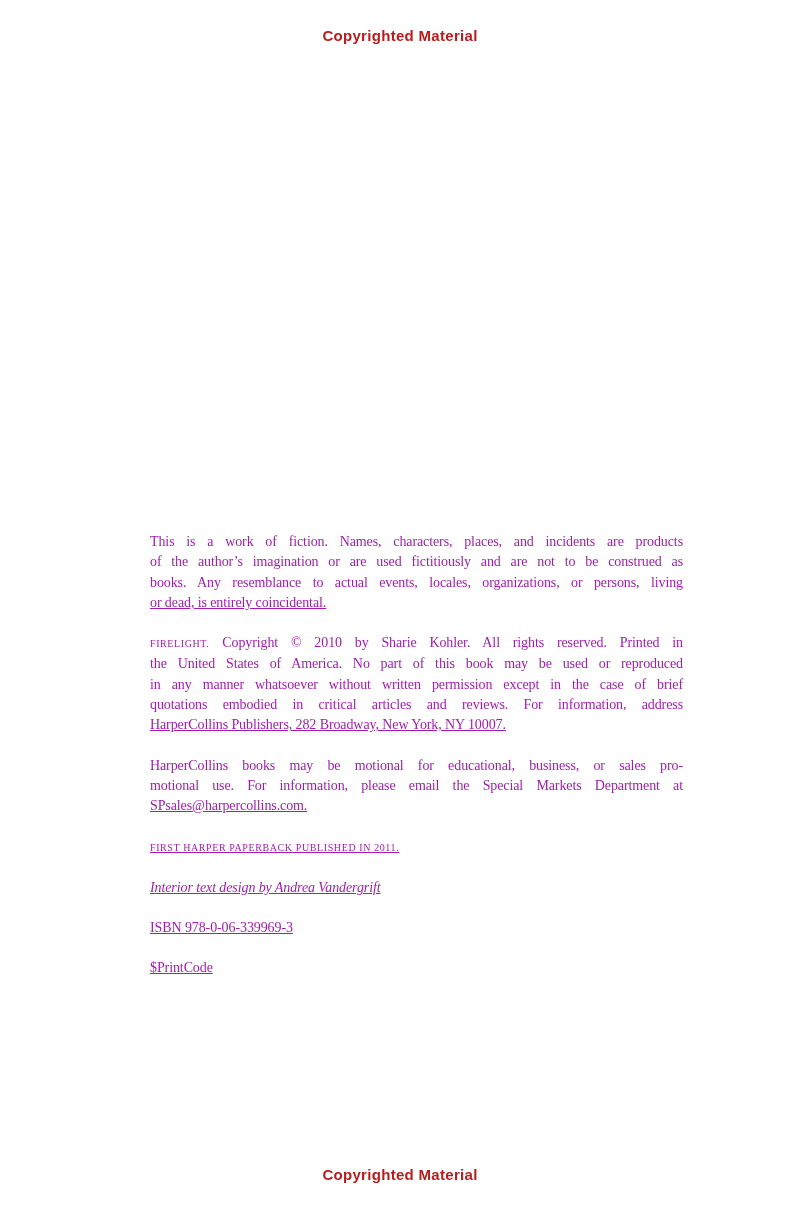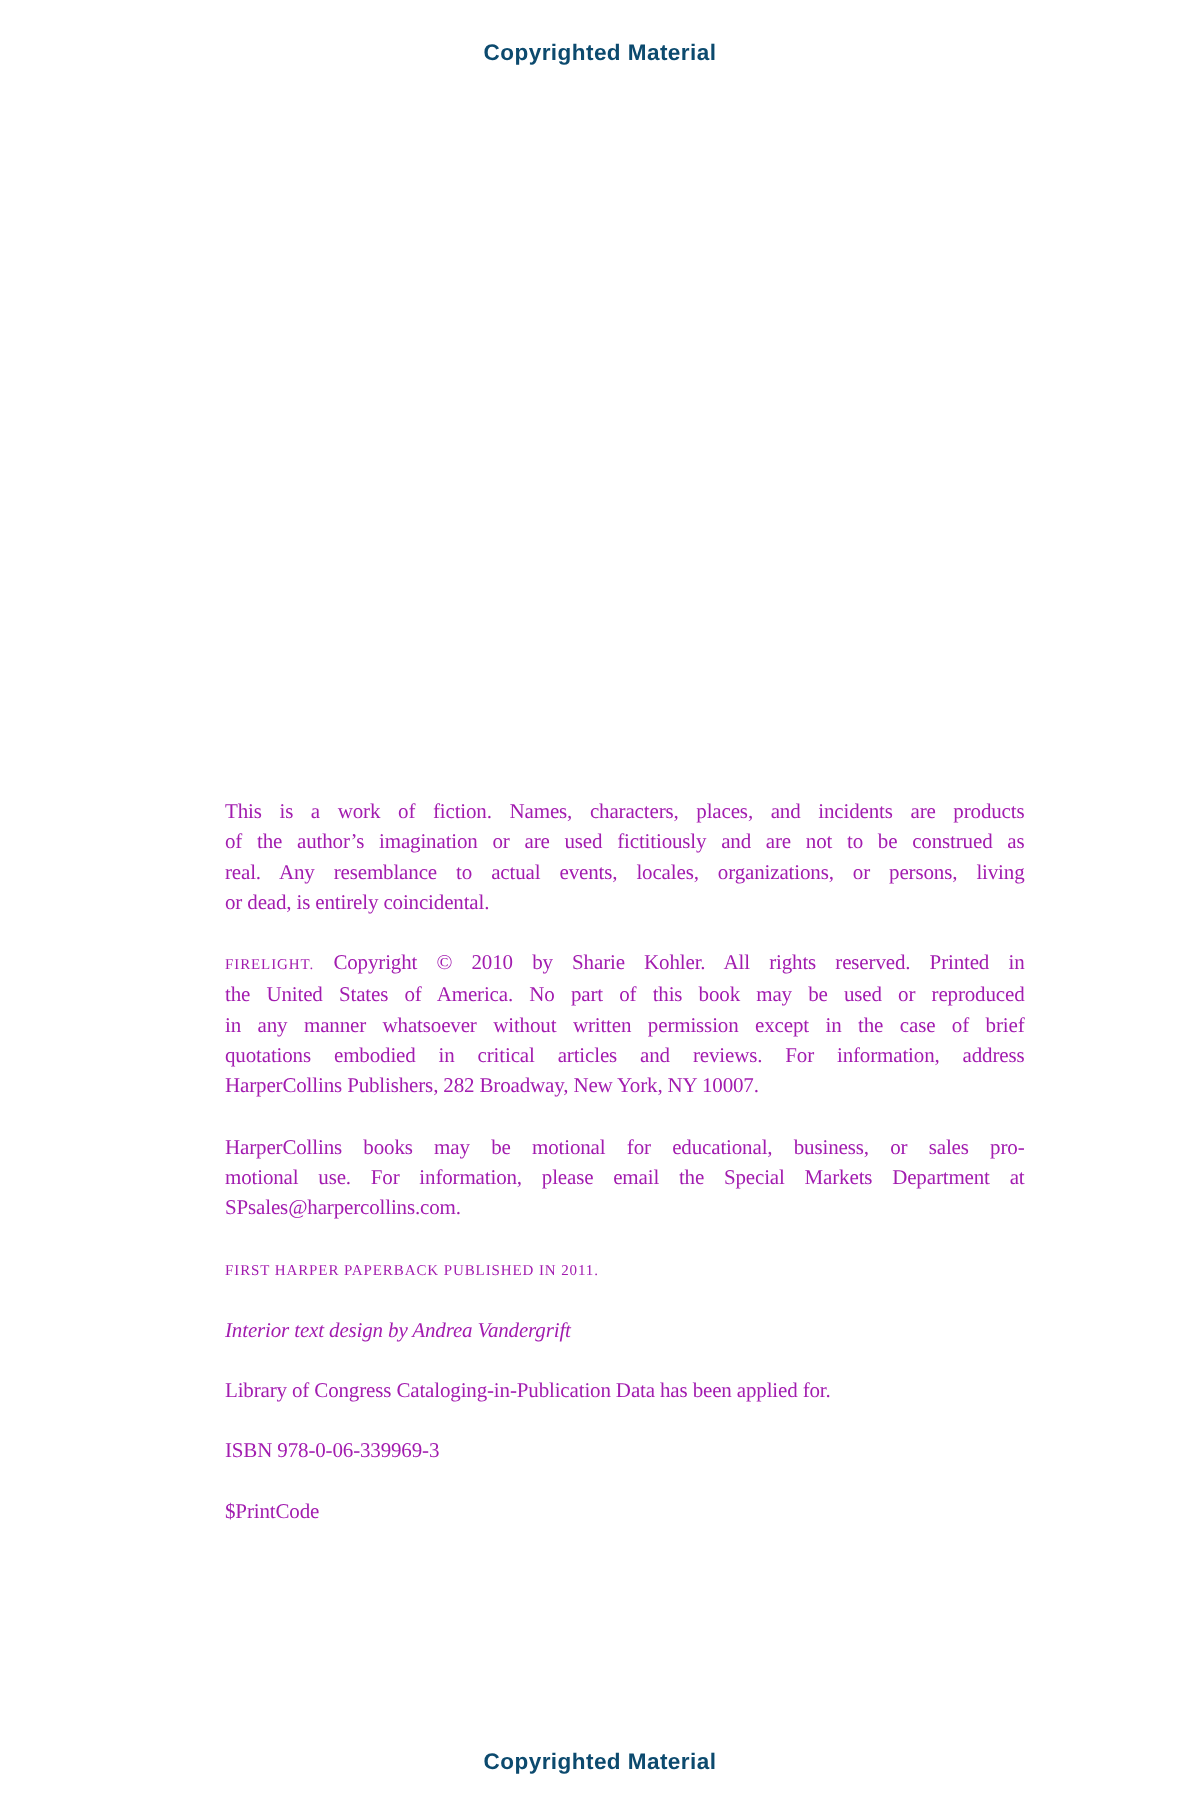--- a/index.html
+++ b/index.html
@@ -16,21 +16,21 @@
   }
   .watermark {
     position: absolute;
     left: 0;
     width: 100%;
     text-align: center;
     font-family: "Liberation Sans", "DejaVu Sans", sans-serif;
     font-weight: bold;
     font-size: 15px;
     letter-spacing: 0.3px;
-    color: #0c4a6e;
+    color: #b91c1c;
   }
   .watermark.top { top: 27px; }
   .watermark.bottom { top: 1166px; }
 
   #copy-text {
     position: absolute;
     left: 150px;
     top: 532px;
     width: 533px;
     font-family: "Liberation Serif", "DejaVu Serif", serif;
@@ -40,39 +40,40 @@
     color: #a21caf;
   }
   .para { margin: 0 0 20px 0; }
   .para .line {
     text-align: justify;
     text-align-last: justify;
   }
   .para .line:last-child {
     text-align: left;
     text-align-last: left;
+    text-decoration: underline;
   }
   .seg-normal { font-style: normal; }
   .seg-smallcaps {
     font-size: 10px;
     letter-spacing: 0.6px;
   }
   .seg-italic { font-style: italic; }
 </style>
 </head>
 <body>
 
 <div id="page">
   <div class="watermark top">Copyrighted Material</div>
 
   <div id="copy-text">
       <div class="para">
         <div class="line"><span class="seg-normal">This is a work of fiction. Names, characters, places, and incidents are products</span></div>
         <div class="line"><span class="seg-normal">of the author’s imagination or are used fictitiously and are not to be construed as</span></div>
-        <div class="line"><span class="seg-normal">real. Any resemblance to actual events, locales, organizations, or persons, living</span></div>
+        <div class="line"><span class="seg-normal">books. Any resemblance to actual events, locales, organizations, or persons, living</span></div>
         <div class="line"><span class="seg-normal">or dead, is entirely coincidental.</span></div>
       </div>
       <div class="para">
         <div class="line"><span class="seg-smallcaps">FIRELIGHT.</span><span class="seg-normal"> Copyright © 2010 by Sharie Kohler. All rights reserved. Printed in</span></div>
         <div class="line"><span class="seg-normal">the United States of America. No part of this book may be used or reproduced</span></div>
         <div class="line"><span class="seg-normal">in any manner whatsoever without written permission except in the case of brief</span></div>
         <div class="line"><span class="seg-normal">quotations embodied in critical articles and reviews. For information, address</span></div>
         <div class="line"><span class="seg-normal">HarperCollins Publishers, 282 Broadway, New York, NY 10007.</span></div>
       </div>
       <div class="para">
@@ -80,23 +81,20 @@
         <div class="line"><span class="seg-normal">motional use. For information, please email the Special Markets Department at</span></div>
         <div class="line"><span class="seg-normal">SPsales@harpercollins.com.</span></div>
       </div>
       <div class="para">
         <div class="line"><span class="seg-smallcaps">FIRST HARPER PAPERBACK PUBLISHED IN 2011.</span></div>
       </div>
       <div class="para">
         <div class="line"><span class="seg-italic">Interior text design by Andrea Vandergrift</span></div>
       </div>
       <div class="para">
-        <div class="line"><span class="seg-normal">Library of Congress Cataloging-in-Publication Data has been applied for.</span></div>
-      </div>
-      <div class="para">
         <div class="line"><span class="seg-normal">ISBN 978-0-06-339969-3</span></div>
       </div>
       <div class="para">
         <div class="line"><span class="seg-normal">$PrintCode</span></div>
       </div>
     </div>
 
   <div class="watermark bottom">Copyrighted Material</div>
 </div>
 

